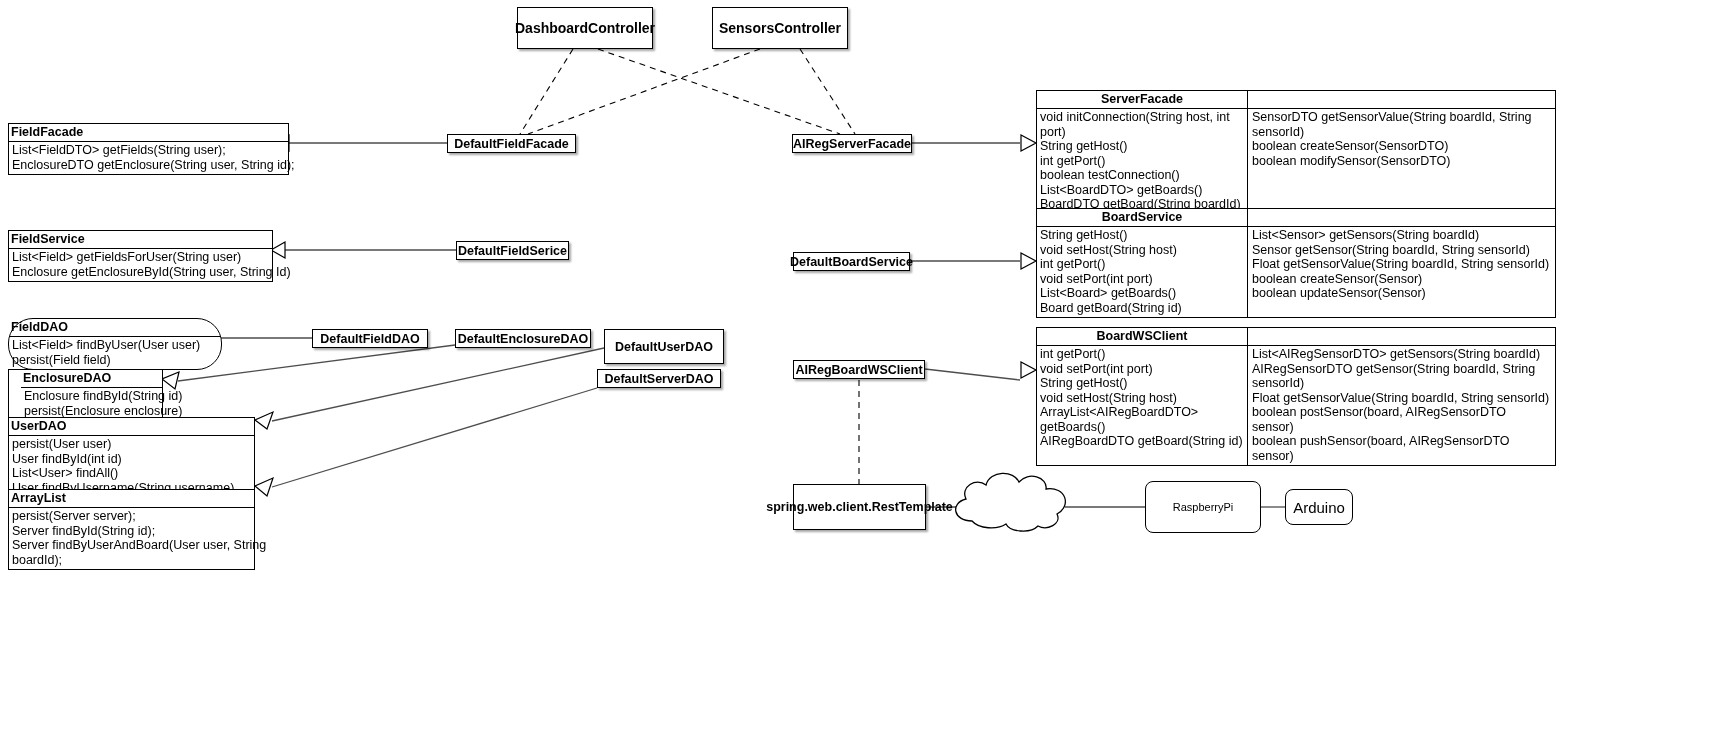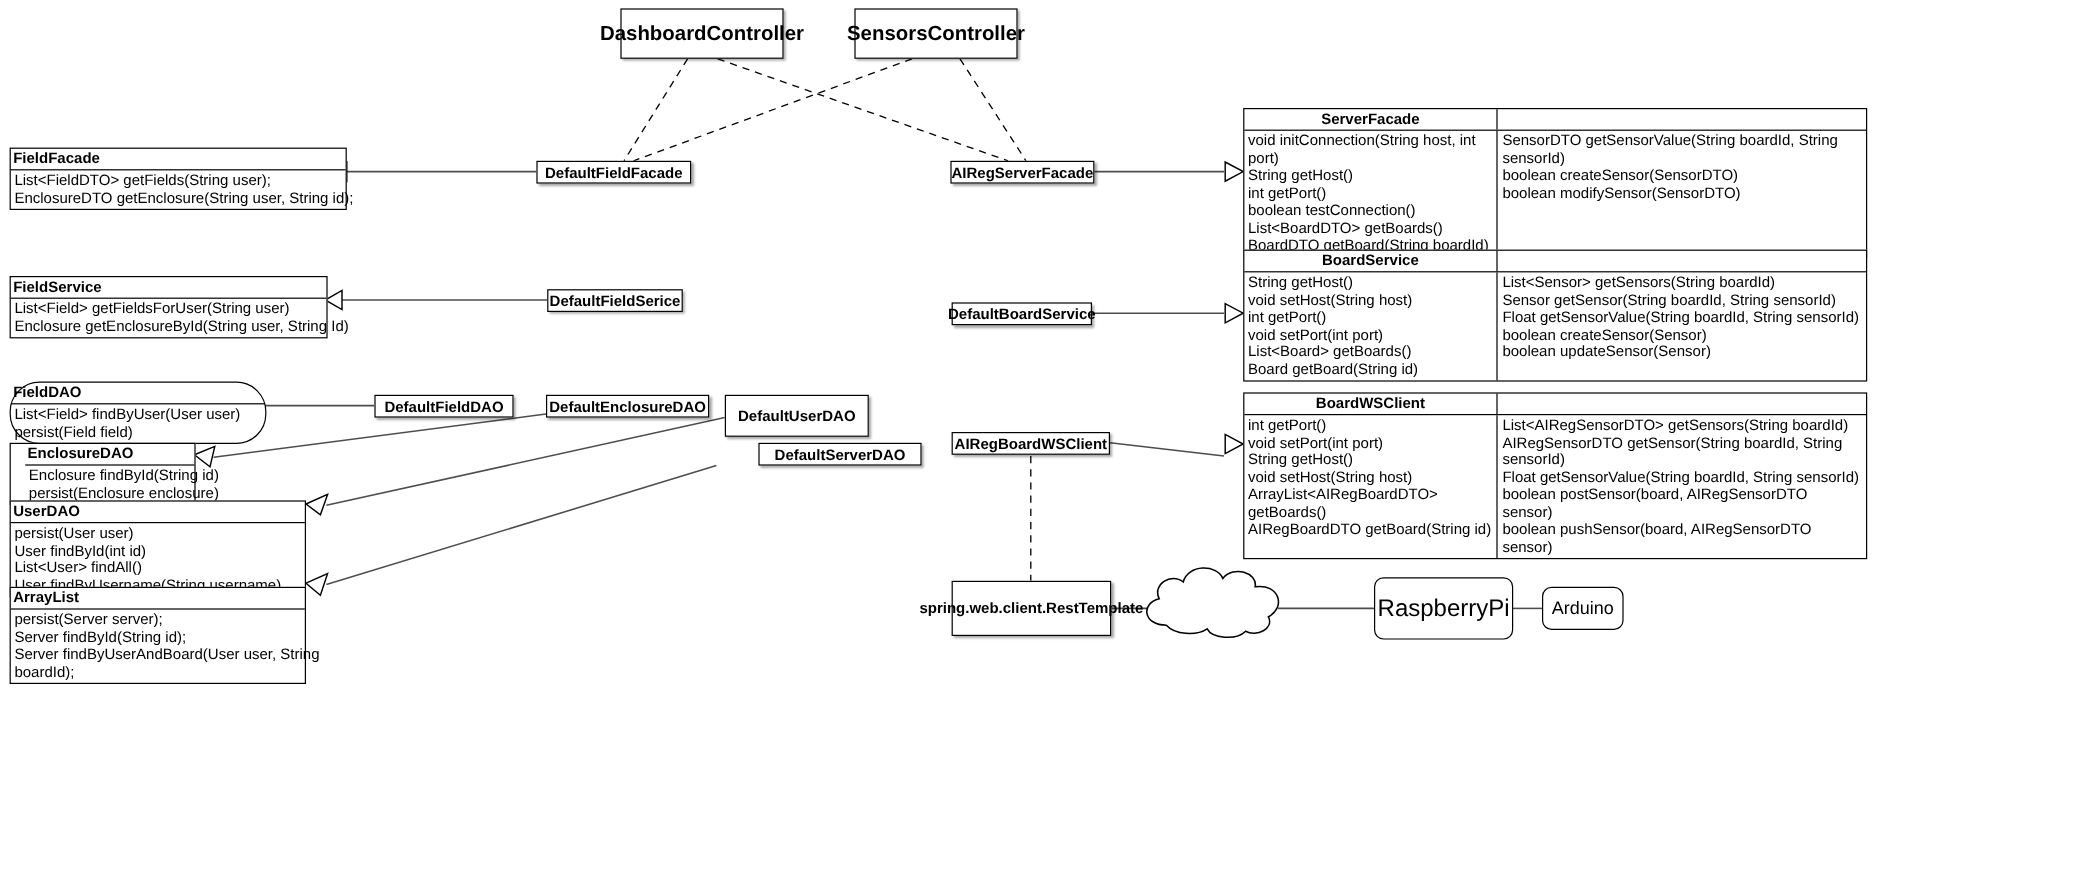--- a/index.html
+++ b/index.html
@@ -101,37 +101,37 @@
     line-height: 14px;
   }
 
   
   .ctrl {
     position: absolute;
     background: #ffffff;
     border: 1px solid #000000;
     box-sizing: border-box;
     font-weight: bold;
-    font-size: 17px;
+    font-size: 14px;
     text-align: center;
     color: #000000;
     box-shadow: 2px 2px 2px rgba(0,0,0,0.35);
     display: flex;
     align-items: center;
     justify-content: center;
   }
 
   
   .device {
     position: absolute;
     background: #ffffff;
     border: 1px solid #000000;
     border-radius: 8px;
     box-sizing: border-box;
-    font-size: 20px;
+    font-size: 11px;
     text-align: center;
     color: #000000;
     display: flex;
     align-items: center;
     justify-content: center;
   }
 </style>
 </head>
 <body>
 
@@ -356,21 +356,21 @@
   </div>
 
   <div class="impl" style="left:455px; top:329px; width:136px; height:19px;">
     <span>DefaultEnclosureDAO</span>
   </div>
 
   <div class="impl" style="left:604px; top:329px; width:120px; height:35px;">
     <span>DefaultUserDAO</span>
   </div>
 
-  <div class="impl" style="left:597px; top:369px; width:136px; height:19px;margin-left:35px;">
+  <div class="impl" style="left:597px; top:369px; width:124px; height:19px;">
     <span>DefaultServerDAO</span>
   </div>
 
   <div class="impl" style="left:793px; top:360px; width:132px; height:19px;">
     <span>AIRegBoardWSClient</span>
   </div>
 
   <div class="impl" style="left:793px; top:484px; width:133px; height:46px; padding:0 4px;">
     <span>spring.web.client.RestTemplate</span>
   </div>

